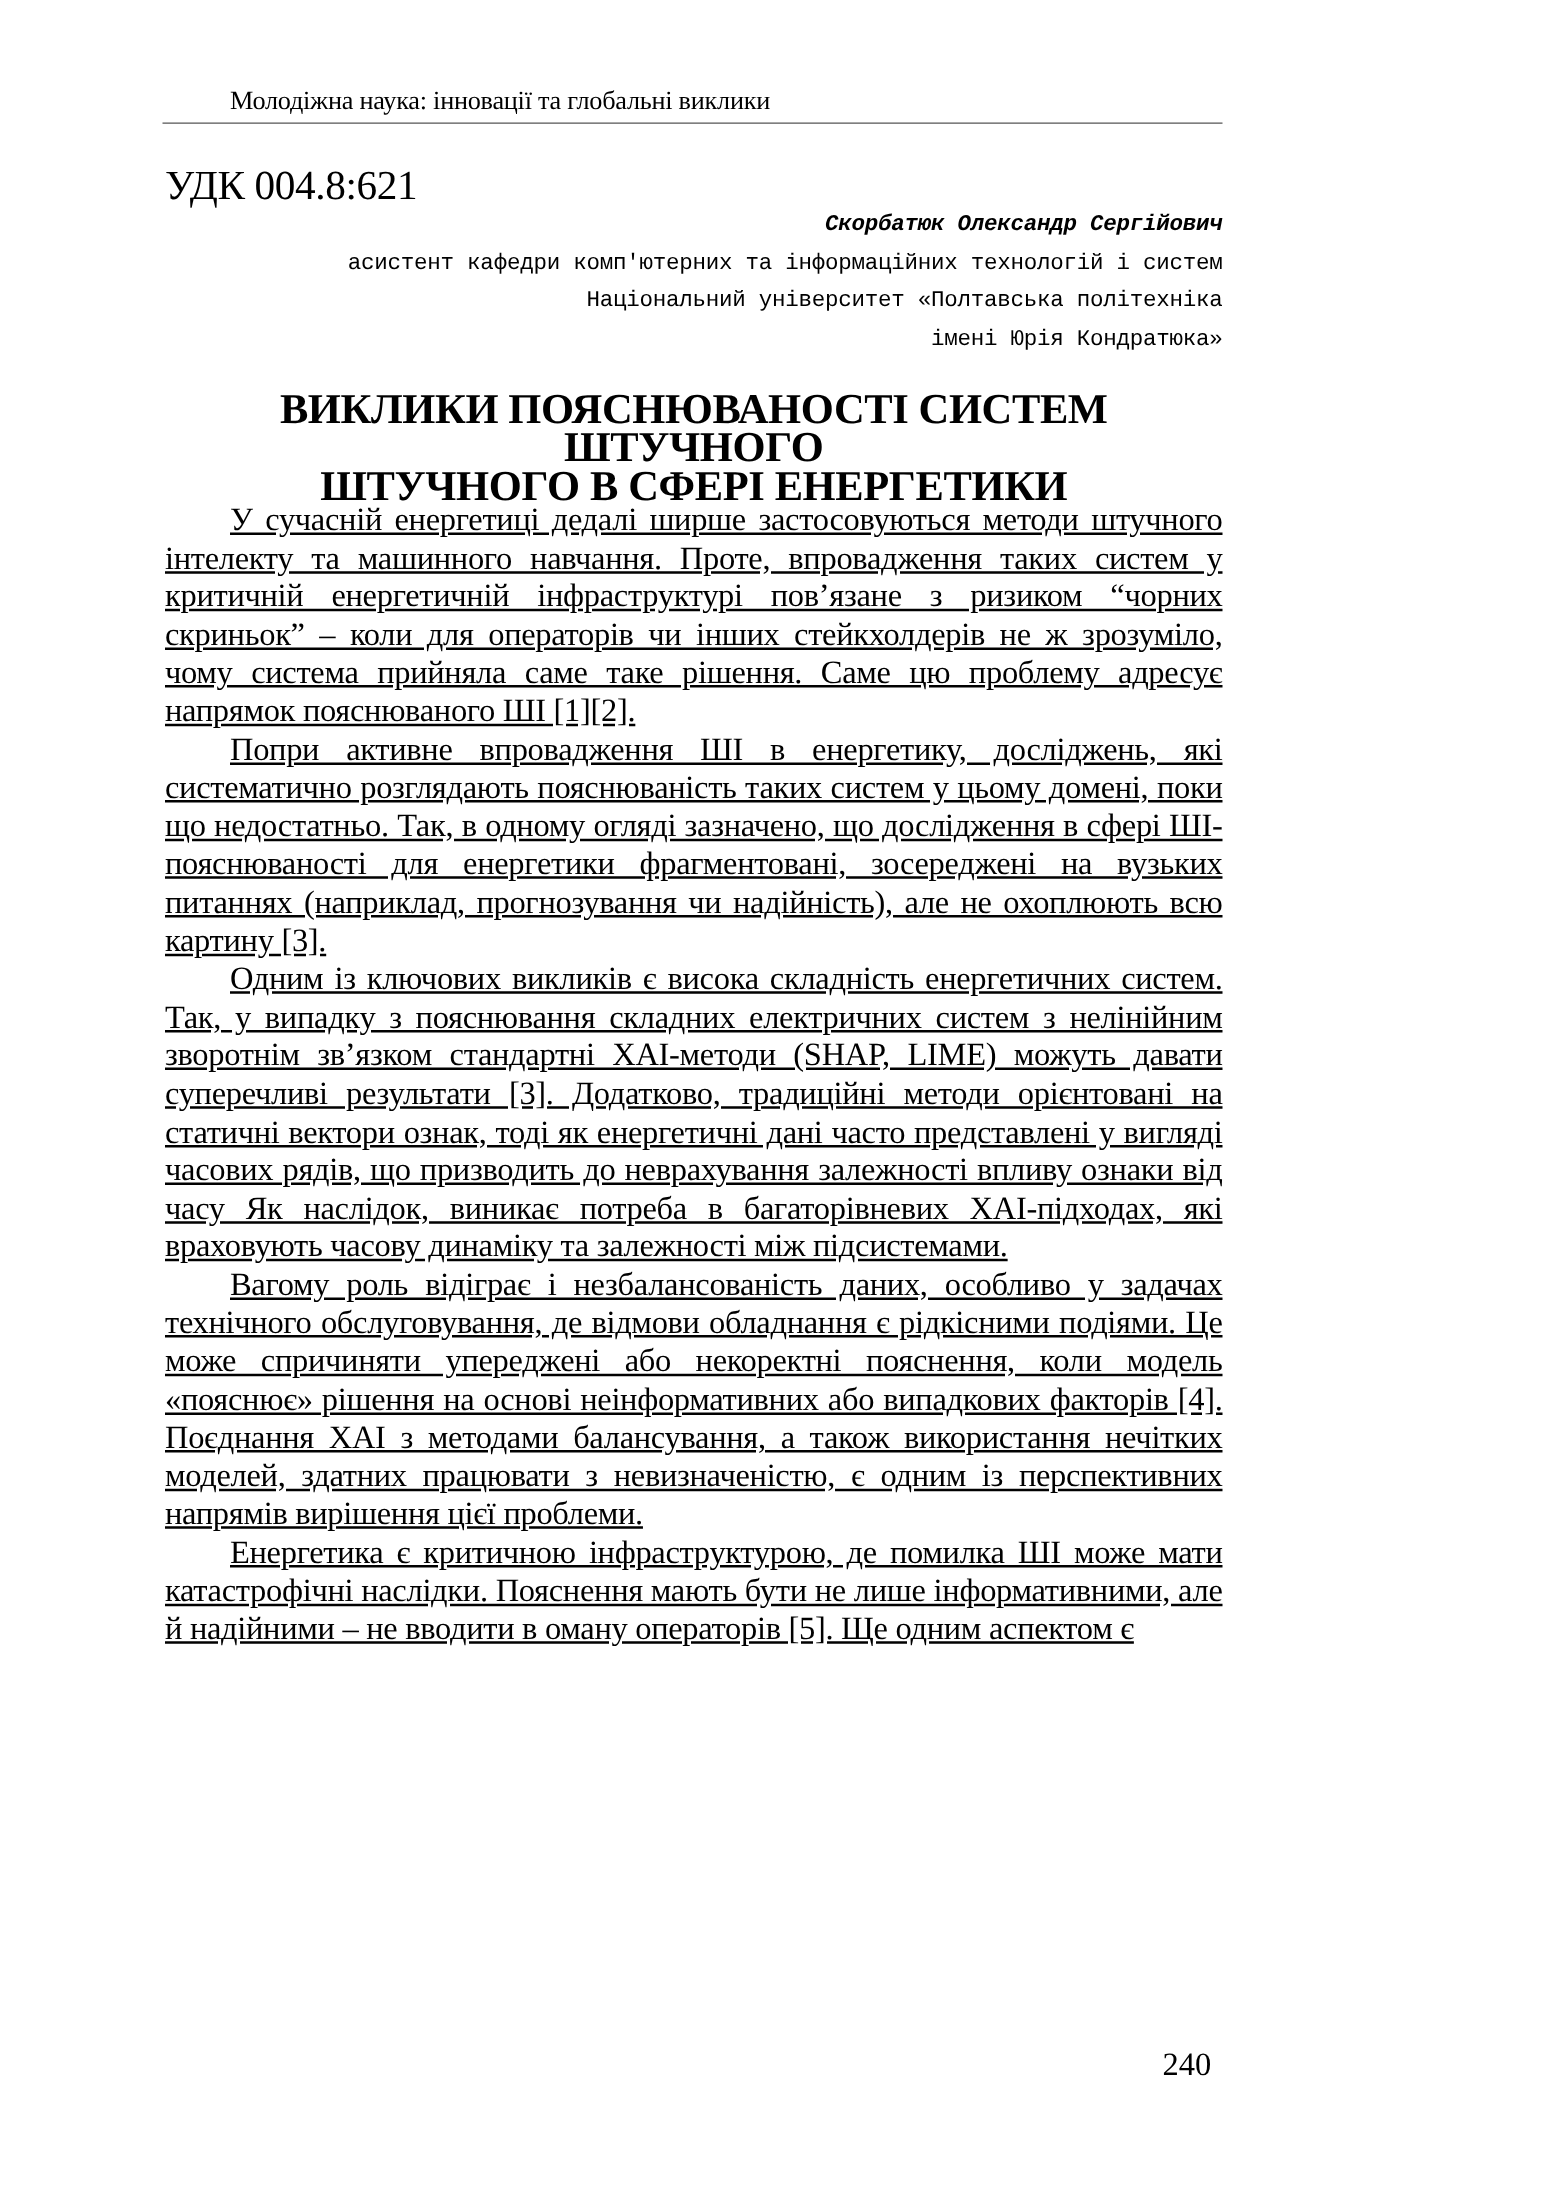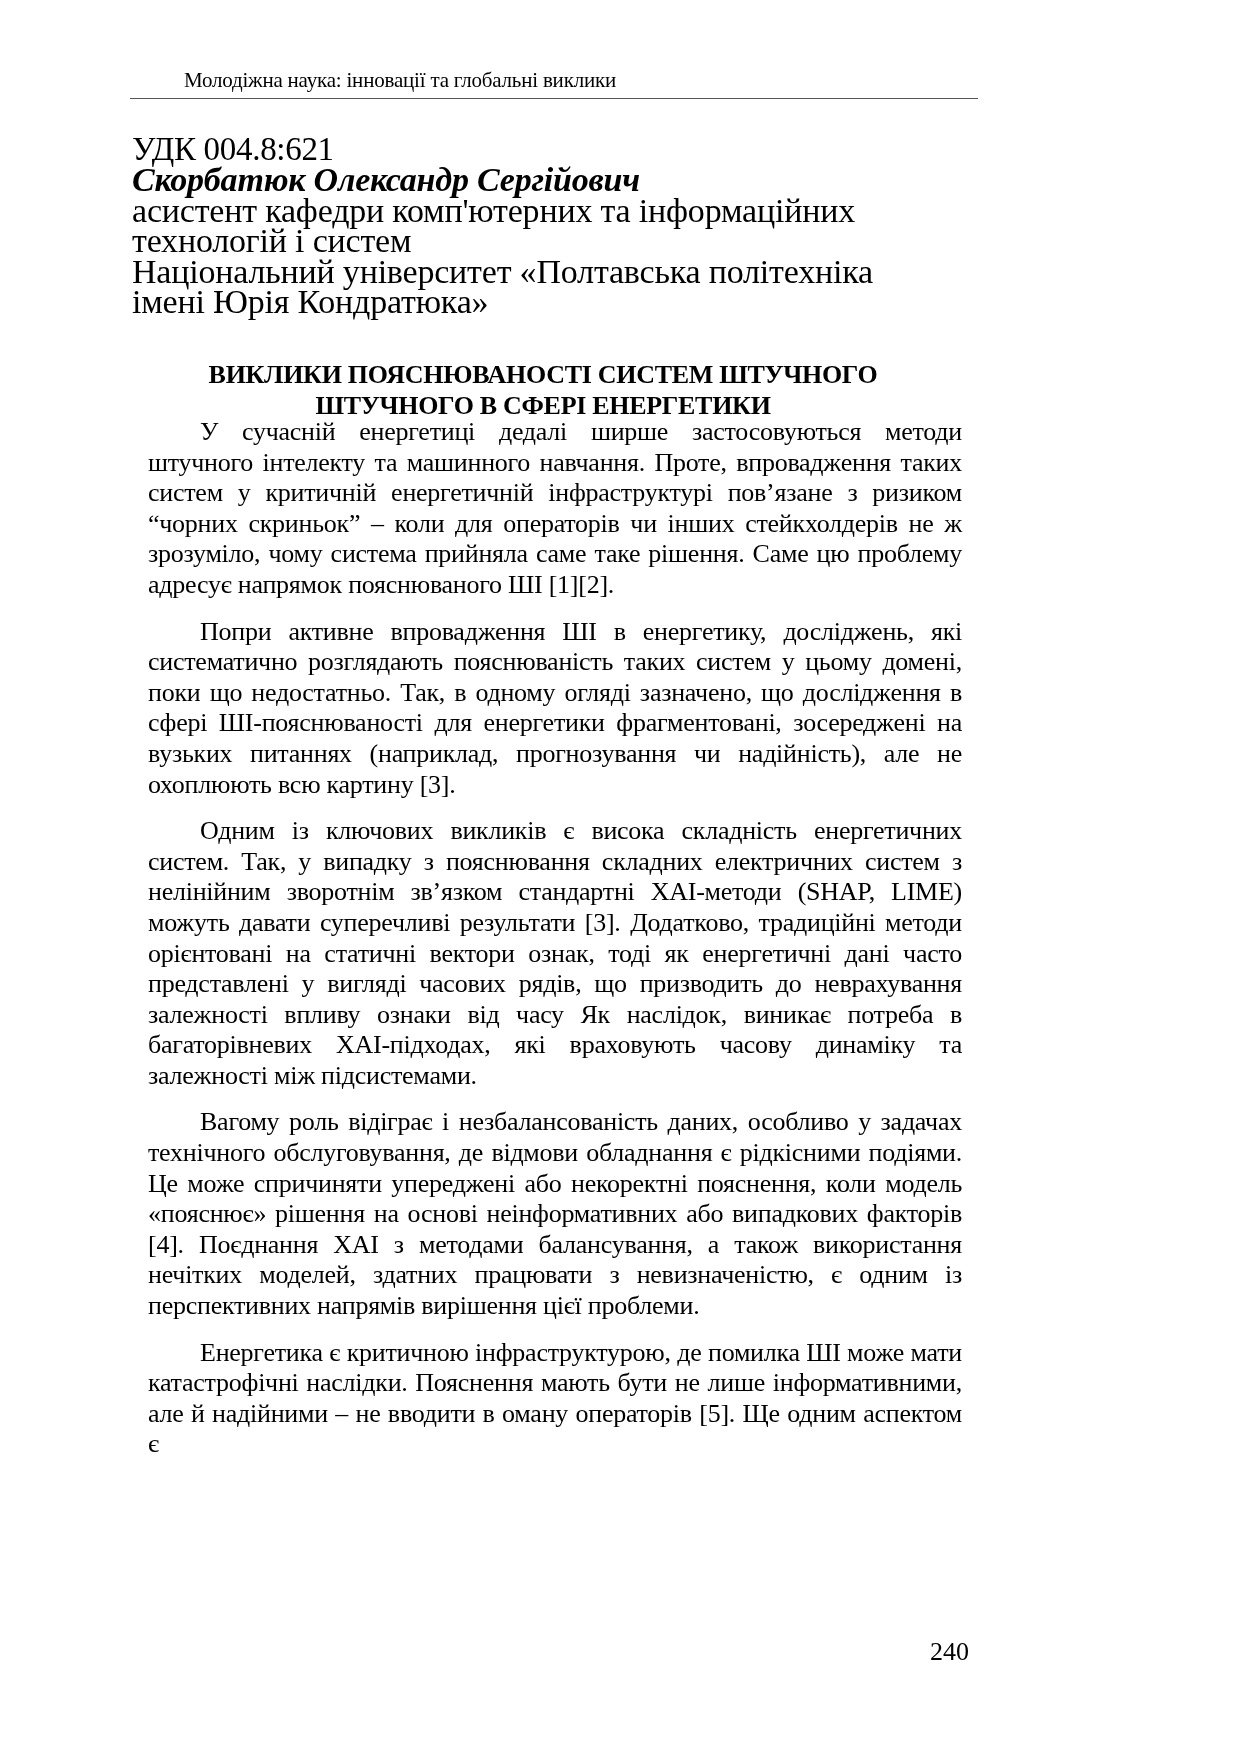--- a/index.html
+++ b/index.html
@@ -38,54 +38,55 @@
       top: 131px;
       font-size: 33px;
       letter-spacing: -0.3px;
       white-space: nowrap;
     }
     .author-block {
       position: absolute;
       left: 132px;
       top: 165px;
       width: 846px;
-      text-align: left;
-      font-size: 34px;
+      text-align: right;
+      font-size: 18px;
       line-height: 30.5px;
       letter-spacing: -0.2px;
+      font-family: Liberation Mono, monospace;
     }
     .author-name {
       font-weight: bold;
       font-style: italic;
     }
     .title-block {
       position: absolute;
-      left: 120px;
+      left: 132px;
       top: 312px;
       width: 846px;
       text-align: center;
-      font-size: 26px;
+      font-size: 34px;
       line-height: 31px;
       font-weight: bold;
       letter-spacing: -0.3px;
-      margin-top: 47px;
     }
     .body-text {
       position: absolute;
       left: 132px;
       top: 401px;
       width: 846px;
       font-size: 26px;
       line-height: 30.6px;
       text-align: justify;
       letter-spacing: -0.25px;
     }
     .body-text p {
-      margin: 16px;
+      margin: 0;
       text-indent: 52px;
+      text-decoration: underline;
     }
     .page-number {
       position: absolute;
       left: 930px;
       top: 1637px;
       width: 48px;
       text-align: left;
       font-size: 26px;
       white-space: nowrap;
     }

